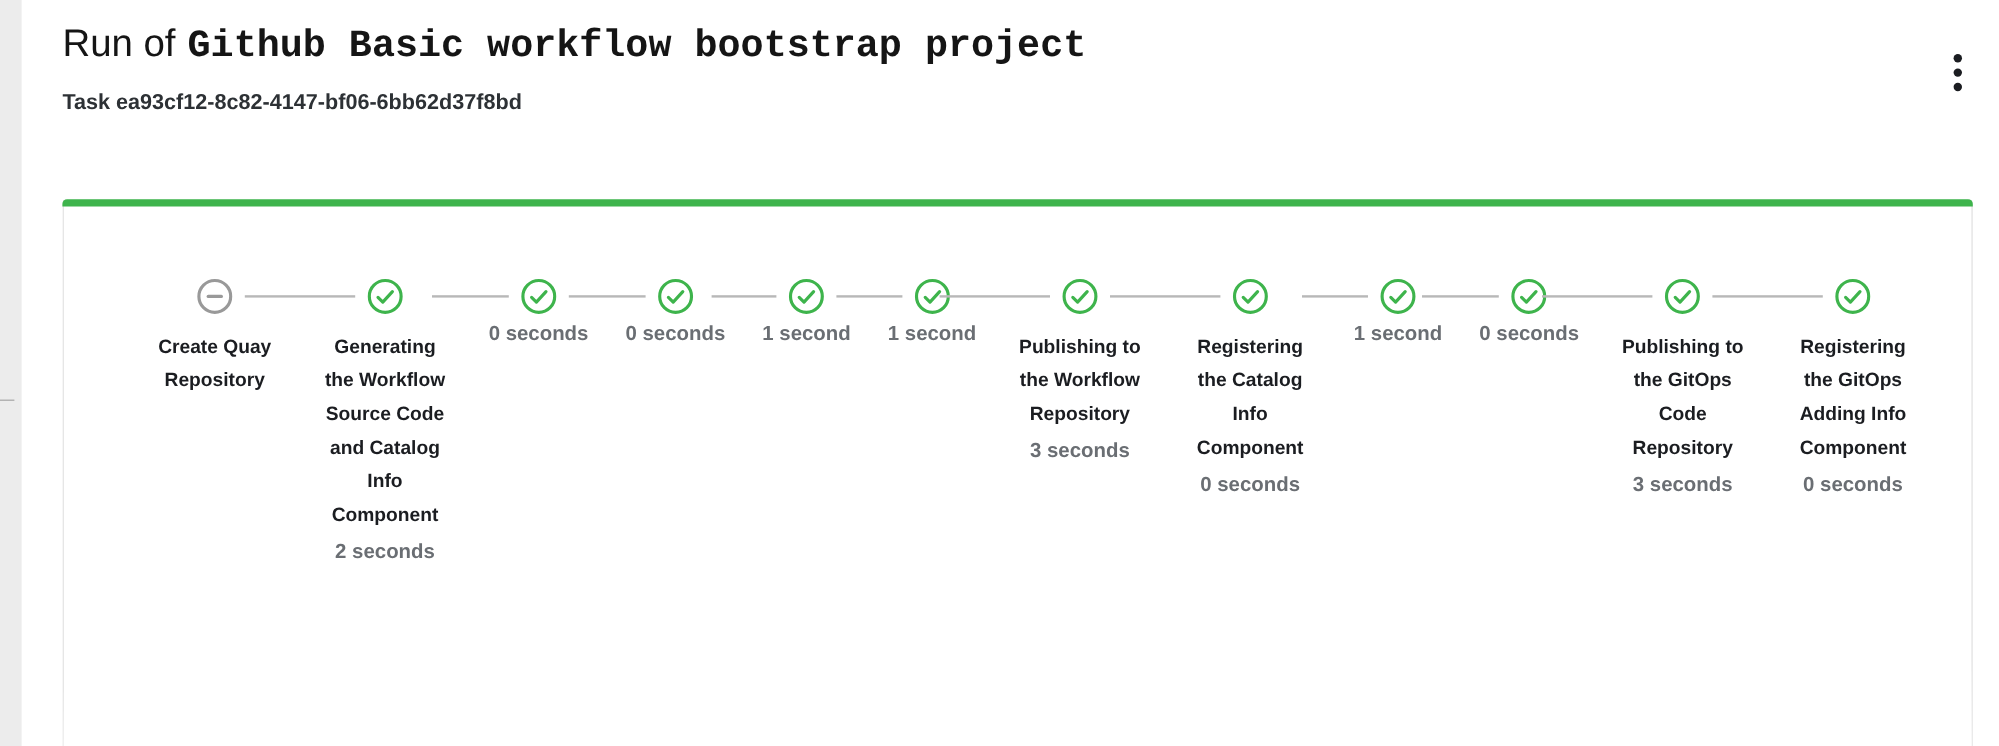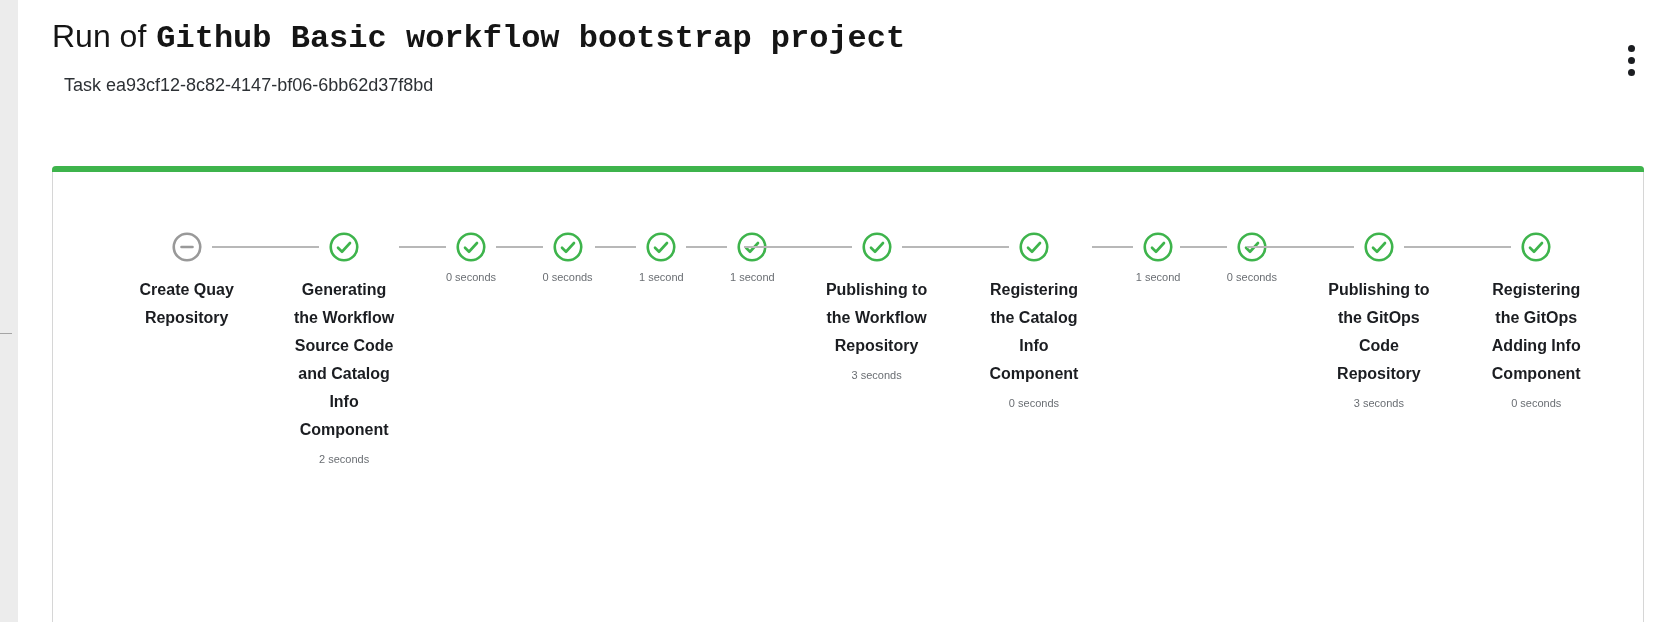--- a/index.html
+++ b/index.html
@@ -24,21 +24,21 @@
   
   .left-strip{position:absolute;left:0;top:0;width:18px;height:100%;background:var(--sidebar-strip);}
   .left-strip .tick{position:absolute;top:333px;left:0;width:12px;border-top:1px solid #a5a5a5;}
   
   header{position:absolute;left:52px;top:16px;right:54px;}
   h1{margin:0;font-size:32px;font-weight:400;color:var(--title-text);line-height:40px;white-space:nowrap;}
   .title-mono{
     font-family:"Liberation Mono","DejaVu Sans Mono",monospace;
     font-weight:600;margin-left:10px;letter-spacing:0;
   }
-  .task-id{margin-top:16px;font-size:18px;font-weight:400;color:#2d3135;margin-left:12px;}
+  .task-id{margin-top:16px;font-size:18px;font-weight:700;color:#2d3135;}
   
   .kebab{
     position:absolute;top:36px;right:18px;width:34px;height:48px;
     background:none;border:none;padding:0;cursor:pointer;
   }
   .kebab-icon{display:flex;flex-direction:column;align-items:center;gap:5px;}
   .kebab-icon i{display:block;width:7px;height:7px;border-radius:50%;background:#1b1d21;}
   
   .card{
     position:absolute;left:52px;right:22px;top:166px;bottom:-2px;
@@ -58,21 +58,21 @@
     border-top:2px solid var(--connector-gray);
   }
   .icon{display:block;width:30px;height:30px;margin:0 auto;}
   .icon svg{display:block;}
   .label{
     display:block;margin:14px auto 0;max-width:111px;
     font-size:16px;font-weight:700;line-height:28px;color:var(--label-text);
   }
   .duration{
     display:block;margin:1px auto 0;max-width:111px;
-    font-size:11px;font-weight:400;line-height:29px;color:var(--duration-text);
+    font-size:17px;font-weight:700;line-height:29px;color:var(--duration-text);
   }
 </style>
 </head>
 <body>
 
 <div class="left-strip">
   <div class="tick"></div>
 </div>
 
 <header>

